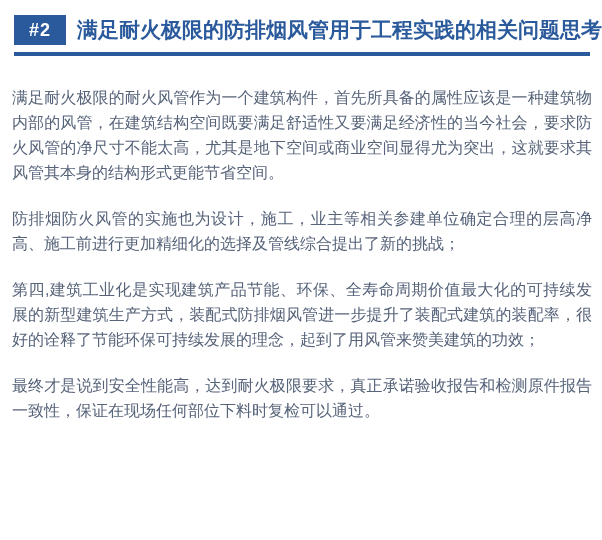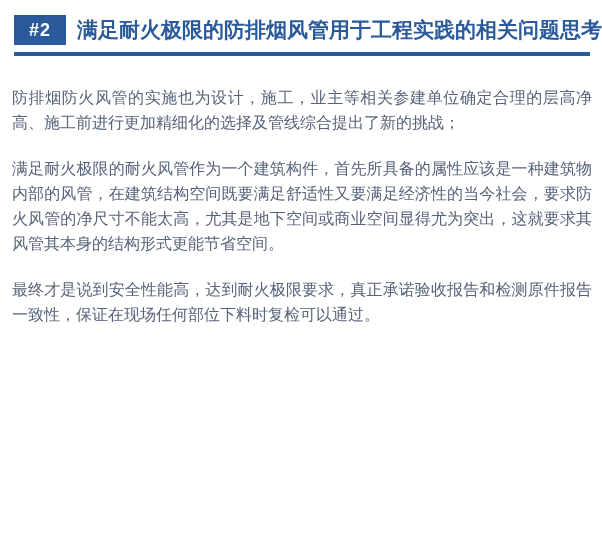--- a/index.html
+++ b/index.html
@@ -71,18 +71,19 @@
 <div class="page">
 
   <div class="header">
     <div class="badge">#2</div>
     <div class="title">满足耐火极限的防排烟风管用于工程实践的相关问题思考</div>
   </div>
 
   <div class="divider"></div>
 
   <div class="article">
+    <p>满足耐火极限的耐火风管作为一个建筑构件，首先所具备的属性应该是一种建筑物内部的风管，在建筑结构空间既要满足舒适性又要满足经济性的当今社会，要求防火风管的净尺寸不能太高，尤其是地下空间或商业空间显得尤为突出，这就要求其风管其本身的结构形式更能节省空间。</p>
     <p>防排烟防火风管的实施也为设计，施工，业主等相关参建单位确定合理的层高净高、施工前进行更加精细化的选择及管线综合提出了新的挑战；</p>
-    <p>满足耐火极限的耐火风管作为一个建筑构件，首先所具备的属性应该是一种建筑物内部的风管，在建筑结构空间既要满足舒适性又要满足经济性的当今社会，要求防火风管的净尺寸不能太高，尤其是地下空间或商业空间显得尤为突出，这就要求其风管其本身的结构形式更能节省空间。</p>
+    <p>第四,建筑工业化是实现建筑产品节能、环保、全寿命周期价值最大化的可持续发展的新型建筑生产方式，装配式防排烟风管进一步提升了装配式建筑的装配率，很好的诠释了节能环保可持续发展的理念，起到了用风管来赞美建筑的功效；</p>
     <p>最终才是说到安全性能高，达到耐火极限要求，真正承诺验收报告和检测原件报告一致性，保证在现场任何部位下料时复检可以通过。</p>
   </div>
 
 </div>
 
 </body></html>

